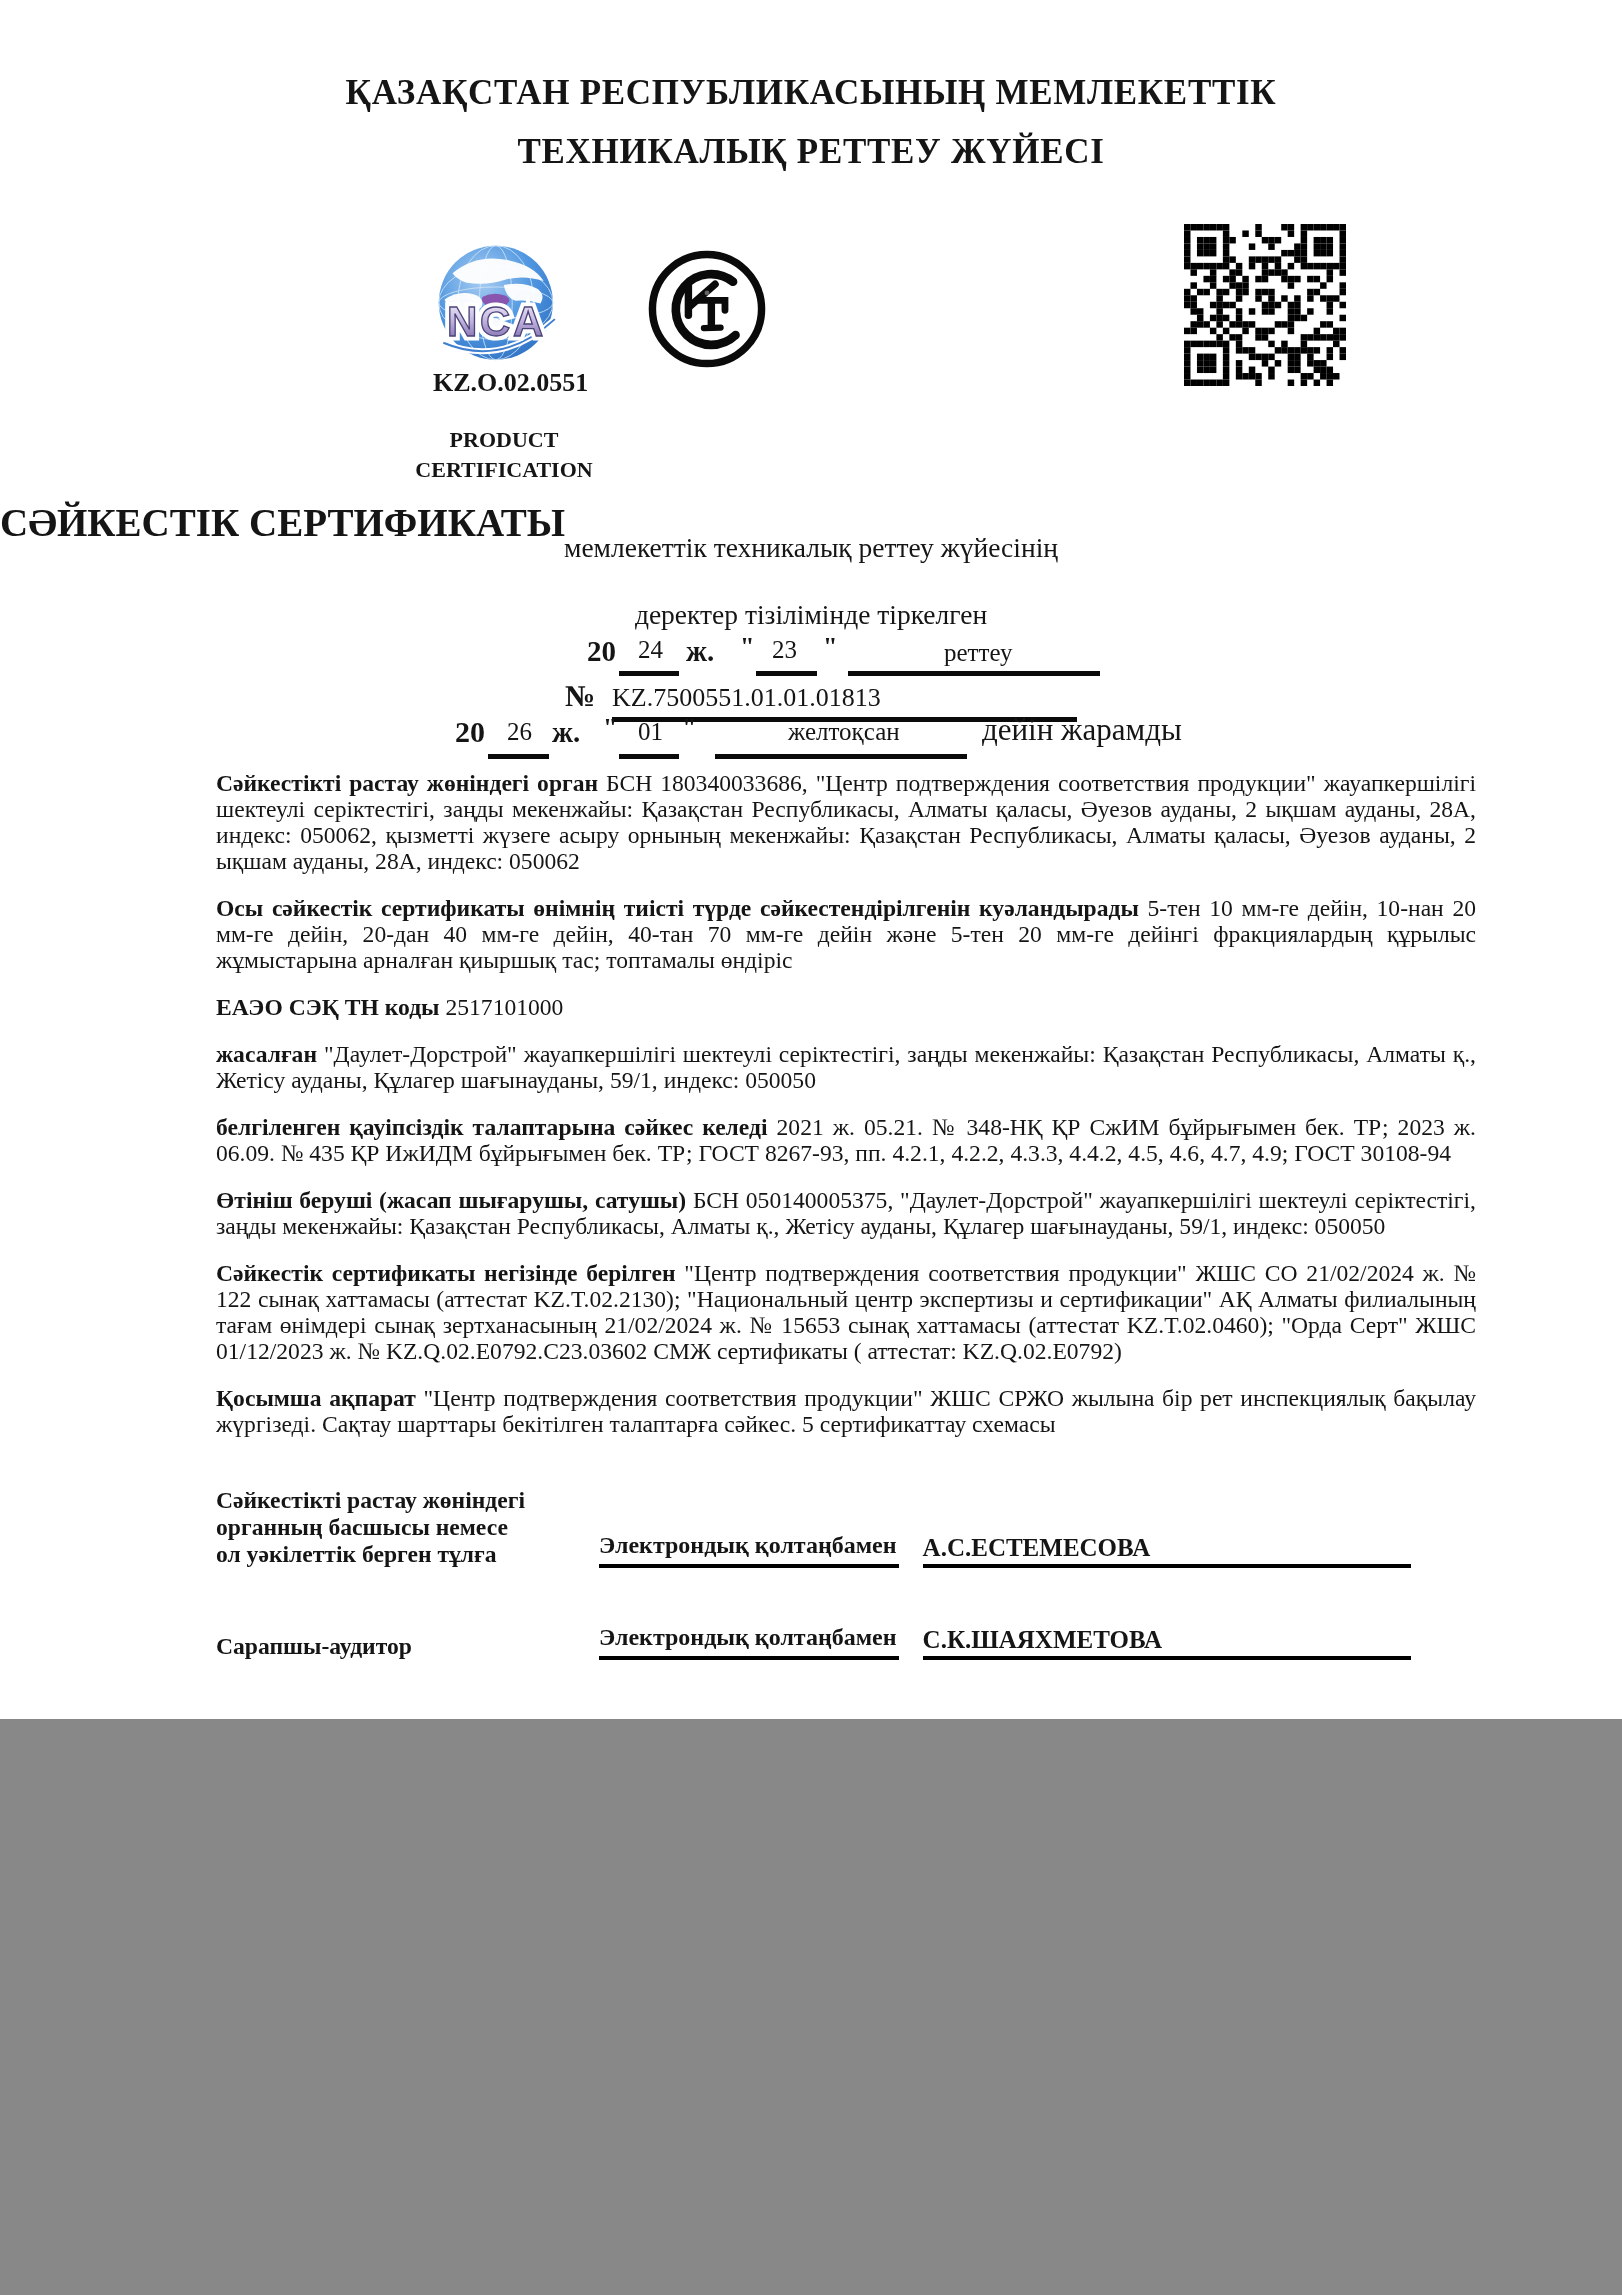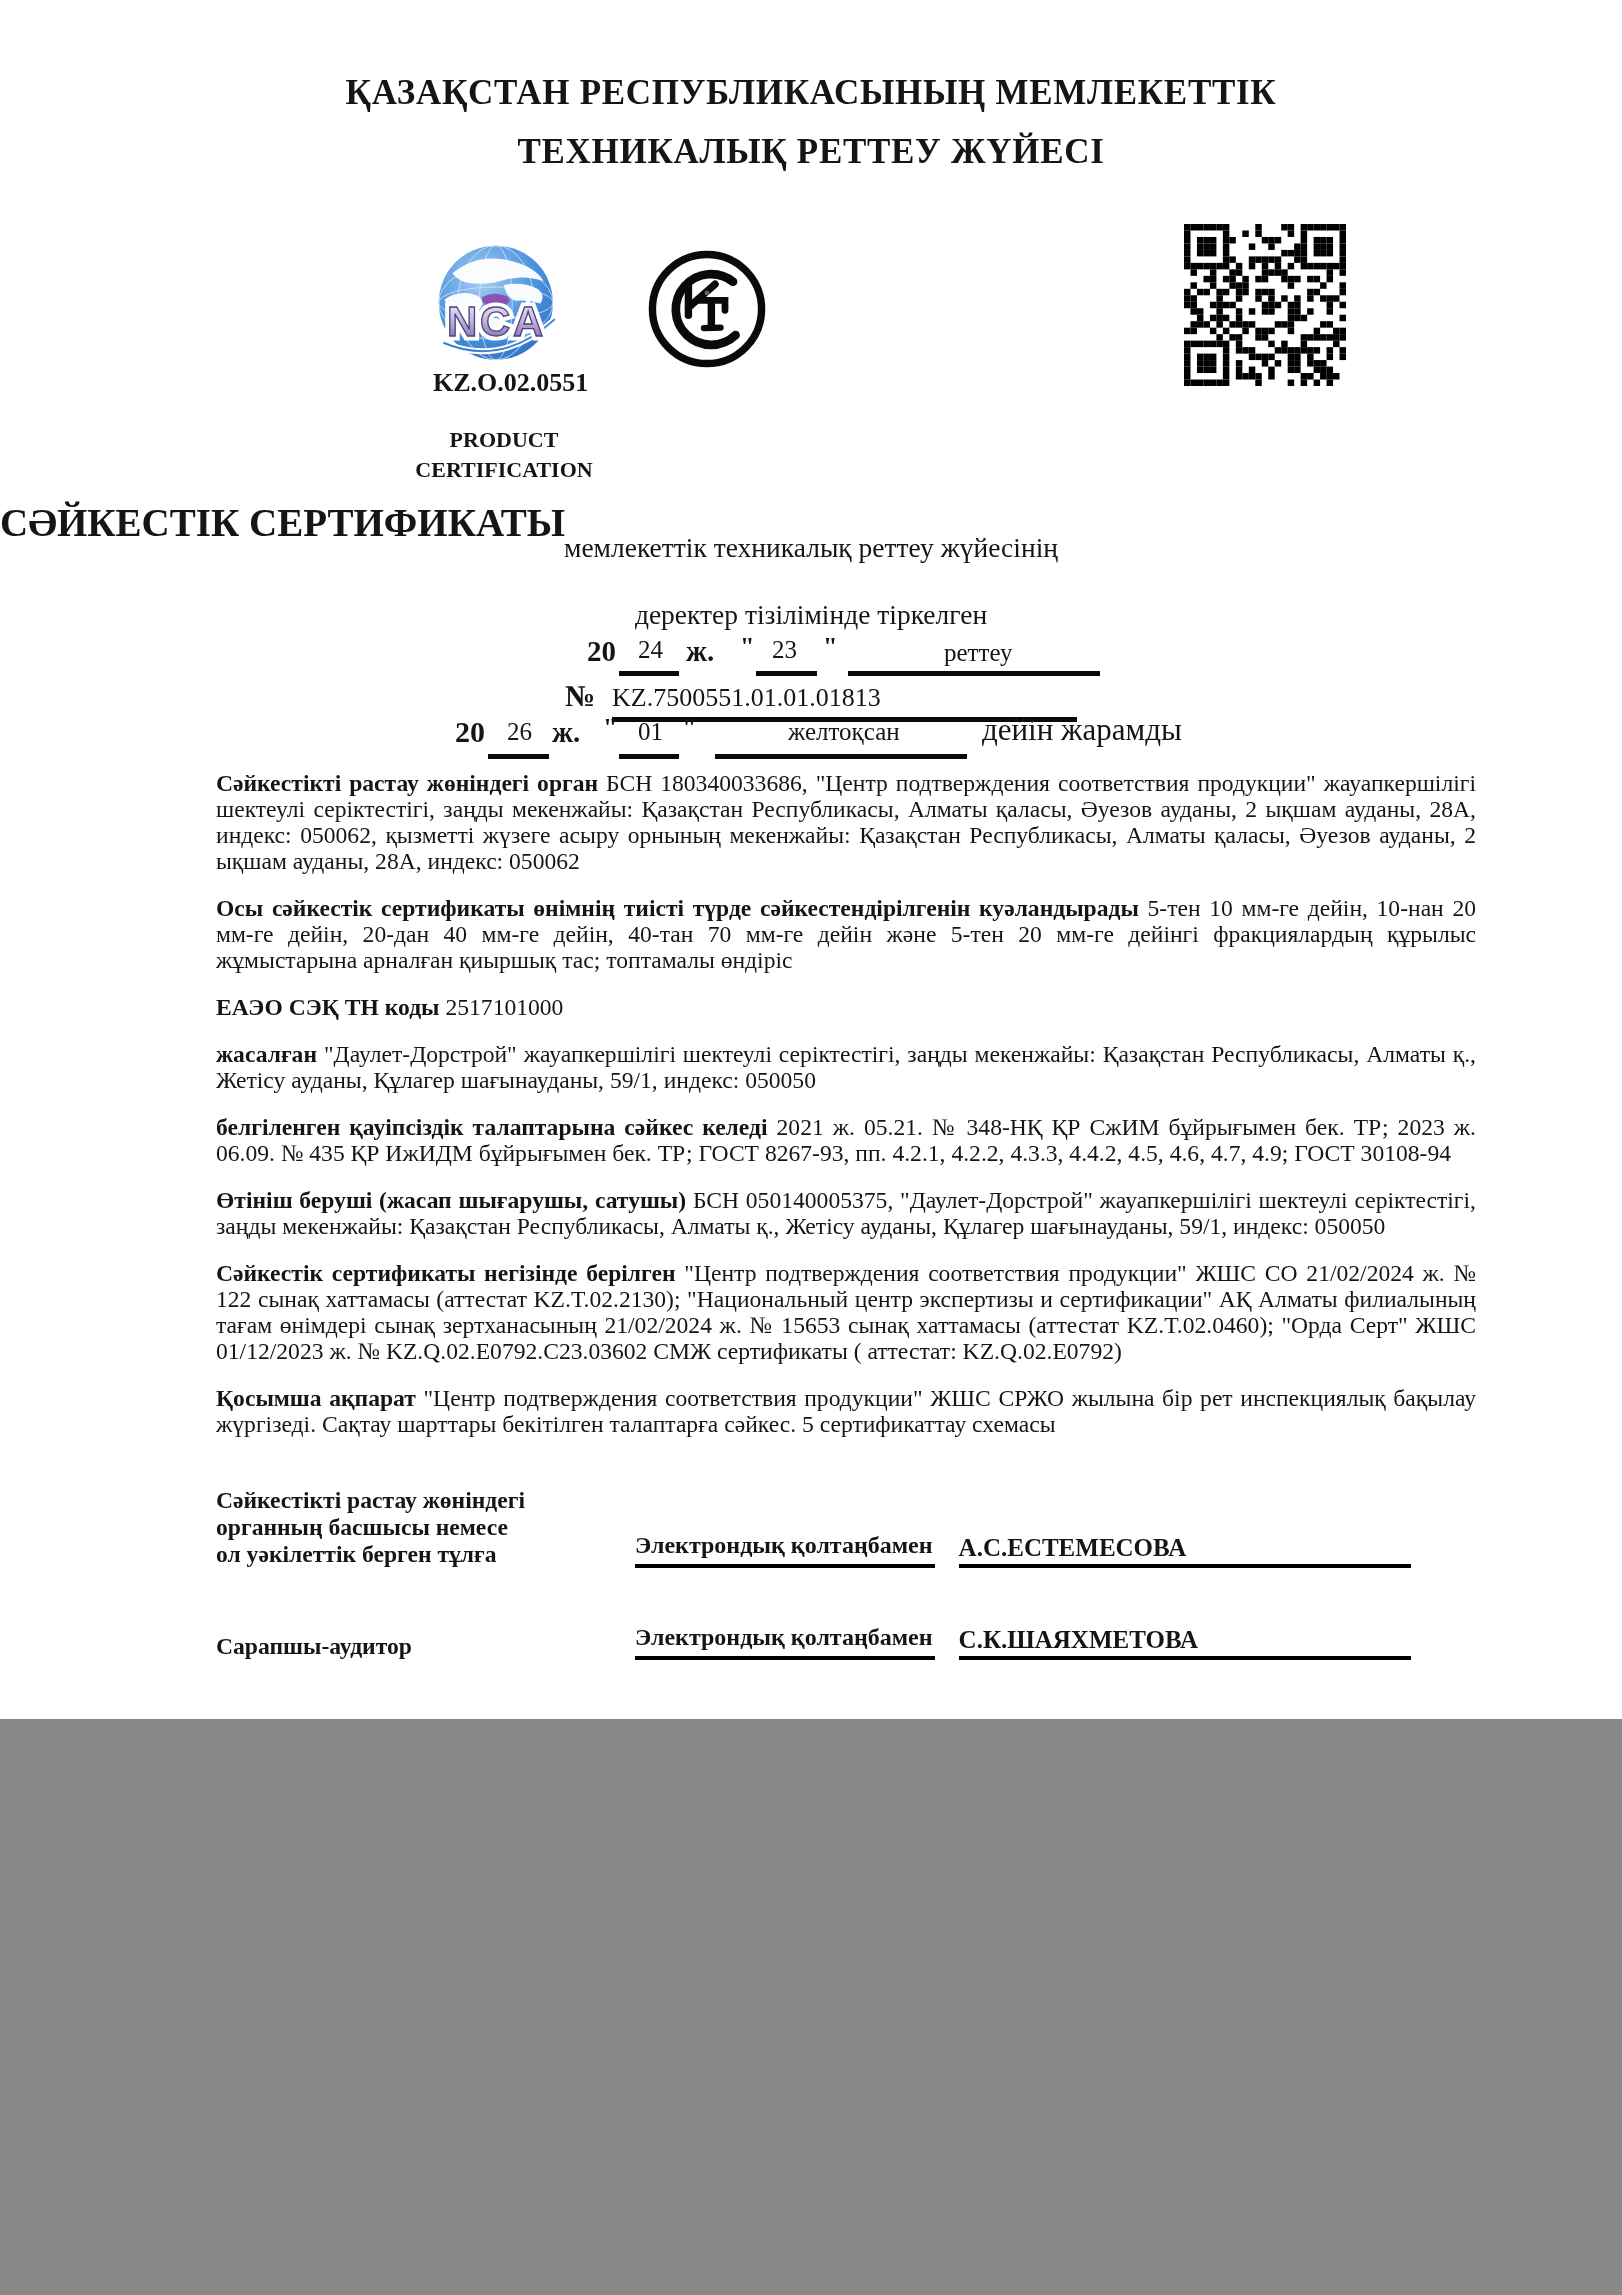--- a/index.html
+++ b/index.html
@@ -34,21 +34,21 @@
 
   .body { position:absolute; left:216px; top:770px; width:1260px;
           font-size:23.6px; line-height:26px; text-align:justify; }
   .para { margin:0 0 21px 0; }
   .para b { font-weight:bold; }
 
   .sigs   { position:absolute; left:216px; top:1487px; width:1195px; font-weight:bold; }
   .sigrow { display:flex; align-items:flex-end; }
   .sigrow.r2 { margin-top:56px; }
   .role   { width:322px; font-size:23.6px; line-height:27px; }
-  .method { margin-left:97px; width:300px; border-bottom:4.6px solid #000;
+  .method { margin-left:61px; width:300px; border-bottom:4.6px solid #000;
             padding-bottom:5.2px; font-size:24px; white-space:nowrap; }
   .sname  { margin-left:23.6px; flex:1; border-bottom:4.6px solid #000;
             padding-bottom:2px; font-size:25px; white-space:nowrap; }
 </style>
 </head>
 <body>
 
 <div class="page">
 
   <div class="hdr hdr-l1">ҚАЗАҚСТАН РЕСПУБЛИКАСЫНЫҢ МЕМЛЕКЕТТІК</div>

